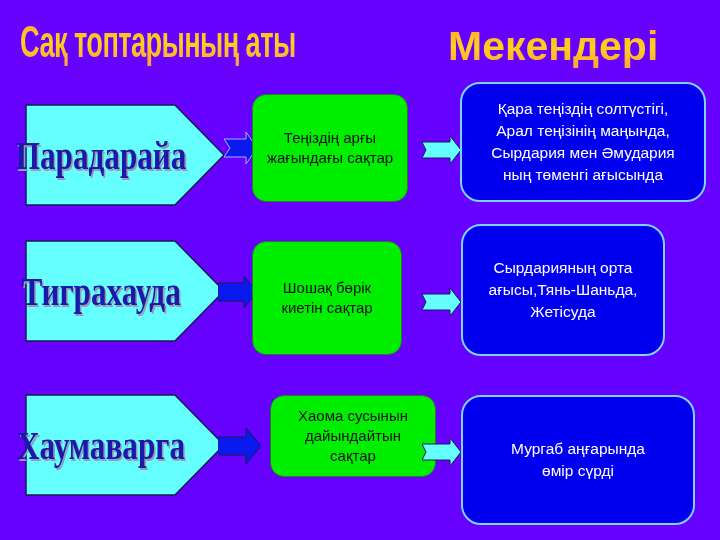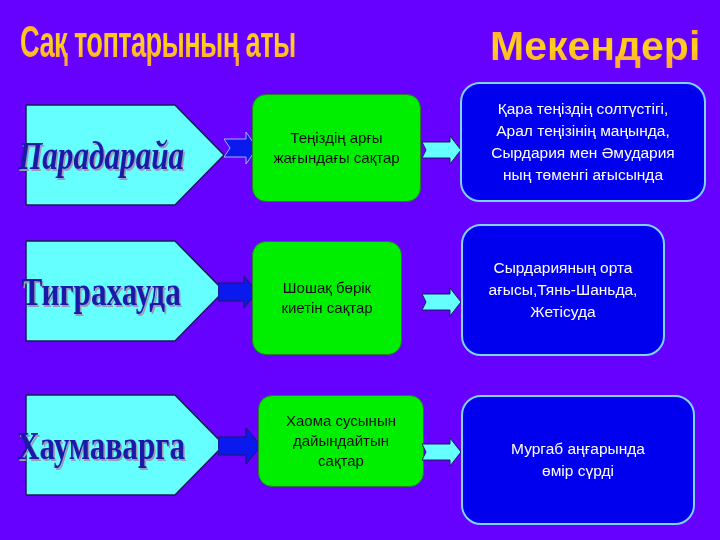--- a/index.html
+++ b/index.html
@@ -23,21 +23,21 @@
       white-space: nowrap;
     }
     .title-left {
       left: 20px; top: 17px;
       font-size: 44px;
       transform: scaleX(0.62);
       transform-origin: left top;
       letter-spacing: -1px;
     }
     .title-right {
-      left: 490px; top: 23px;
+      left: 448px; top: 23px;
       font-size: 41px;
     }
     .pentagon {
       position: absolute;
       left: 25px;
       width: 200px;
       height: 102px;
     }
     .pentagon svg { position: absolute; left: 0; top: 0; }
     .pentagon .name {
@@ -81,30 +81,30 @@
       box-sizing: border-box;
     }
     .txt { white-space: pre-line; }
   </style>
 </head>
 <body>
 
 <div class="title title-left">Сақ топтарының аты</div>
 <div class="title title-right">Мекендері</div>
 
-<div class="pentagon" style="top:104px;font-style:italic;">
+<div class="pentagon" style="top:104px;">
   <svg width="205" height="104">
     <polygon points="1,1 150,1 199,51 150,101 1,101" fill="#66ffff" stroke="#1a1a5a" stroke-width="1.5"></polygon>
   </svg>
   <div class="name">Парадарайа</div>
 </div>
 <svg class="arrow" style="left:224px;top:131px;" width="34" height="34">
   <polygon points="0,8 22,8 22,1 33,17 22,33 22,26 0,26 6,17" fill="#0a1aee" stroke="#aab0ff" stroke-width="1"></polygon>
 </svg>
-<div class="green-box" style="left:252px;top:94px;width:169px;height:108px;">
+<div class="green-box" style="left:252px;top:94px;width:156px;height:108px;">
   <span class="txt">Теңіздің арғы
 жағындағы сақтар</span>
 </div>
 <svg class="arrow" style="left:422px;top:135px;" width="40" height="30">
   <polygon points="0,7 28,7 28,1 39,15 28,29 28,23 0,23 4,15" fill="#66ffff" stroke="#1a1a5a" stroke-width="1"></polygon>
 </svg>
 <div class="blue-box" style="left:460px;top:82px;width:246px;height:120px;">
   <span class="txt">Қара теңіздің солтүстігі,
 Арал теңізінің маңында,
 Сырдария мен Әмудария
@@ -135,21 +135,21 @@
 
 <div class="pentagon" style="top:394px;">
   <svg width="205" height="104">
     <polygon points="1,1 150,1 199,51 150,101 1,101" fill="#66ffff" stroke="#1a1a5a" stroke-width="1.5"></polygon>
   </svg>
   <div class="name">Хаумаварга</div>
 </div>
 <svg class="arrow" style="left:218px;top:427px;" width="44" height="38">
   <polygon points="0,10 28,10 28,1 43,19 28,37 28,28 0,28" fill="#0a1aee" stroke="#1a1a5a" stroke-width="1"></polygon>
 </svg>
-<div class="green-box" style="left:258px;top:395px;width:166px;height:92px;align-items:center;">
+<div class="green-box" style="left:270px;top:395px;width:166px;height:82px;align-items:center;">
   <span class="txt">Хаома сусынын
 дайындайтын
 сақтар</span>
 </div>
 <svg class="arrow" style="left:422px;top:437px;" width="40" height="30">
   <polygon points="0,7 28,7 28,1 39,15 28,29 28,23 0,23 4,15" fill="#66ffff" stroke="#1a1a5a" stroke-width="1"></polygon>
 </svg>
 <div class="blue-box" style="left:461px;top:383px;width:234px;height:130px;margin-top:12px;">
   <span class="txt">Мургаб аңғарында
 өмір сүрді</span>

